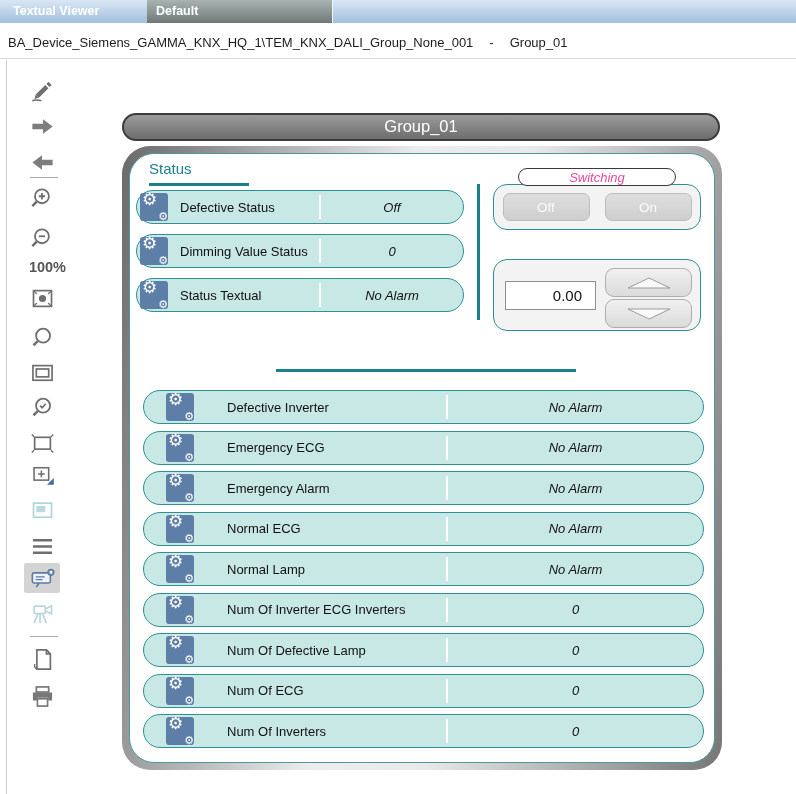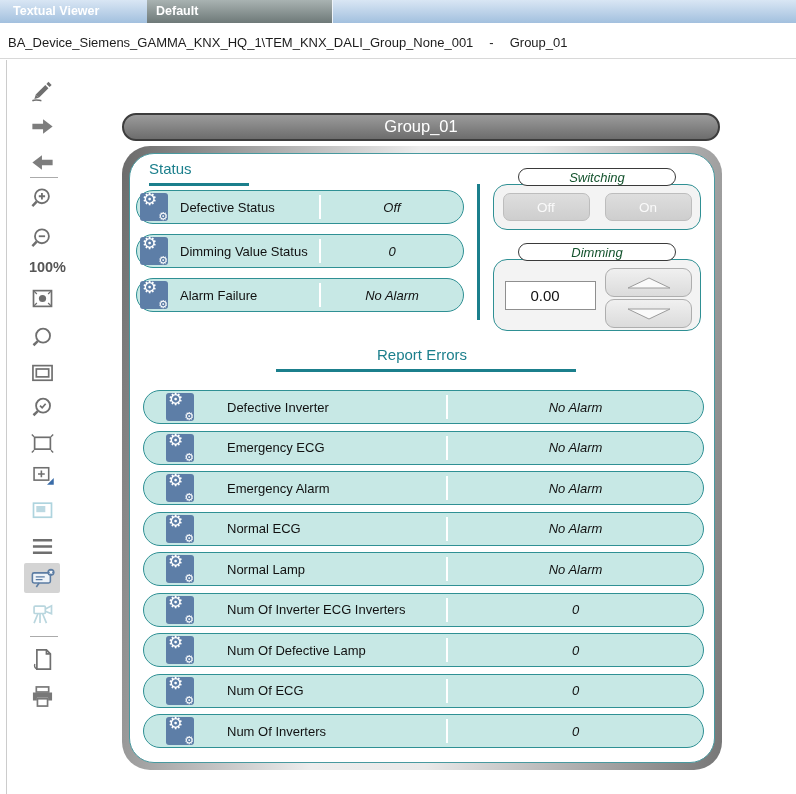--- a/index.html
+++ b/index.html
@@ -63,29 +63,29 @@
   .gear .g2{position:absolute;right:0px;bottom:-1px;font-size:11px;line-height:11px;}
 
   .v-sep{position:absolute;left:347px;top:30px;width:3px;height:136px;background:#1b7f8c;}
 
   .grp-box{position:absolute;left:363px;width:208px;background:#f3f3f3;
            border:1.5px solid #2f9094;border-radius:14px;box-sizing:border-box;}
   .sw-box{top:30px;height:46px;display:flex;align-items:center;justify-content:center;gap:15px;}
   .grp-pill{position:absolute;left:388px;width:158px;height:18px;background:#fff;
             border:1.5px solid #3a3a3a;border-radius:11px;box-sizing:border-box;z-index:2;
             display:flex;align-items:center;justify-content:center;
-            font-style:italic;font-size:13px;color:#14532d;}
+            font-style:italic;font-size:13px;color:#ec4899;}
   .sw-pill{top:14px;}
   .sw-btn{width:85px;height:26px;background:linear-gradient(#dedede,#cecece);
           border:1px solid #bdbdbd;border-radius:7px;color:#fafafa;font-size:13.5px;
           display:flex;align-items:center;justify-content:center;cursor:pointer;}
   .dim-pill{top:89px;}
   .dim-box{top:105px;height:72px;}
   .dim-input{position:absolute;left:11px;top:21px;width:91px;height:29px;
-             border:1px solid #8f8f8f;background:#fff;font-size:15px;text-align:center;
+             border:1px solid #8f8f8f;background:#fff;font-size:15px;text-align:right;
              padding-right:13px;box-sizing:border-box;font-family:inherit;color:#111;}
   .spin{position:absolute;left:111px;width:87px;height:29px;
         background:linear-gradient(#f0f0f0,#dbdbdb);border:1px solid #aeaeae;
         border-radius:9px;box-sizing:border-box;display:flex;align-items:center;
         justify-content:center;cursor:pointer;}
   .spin-up{top:8px;}
   .spin-down{top:39px;}
 
   .report-heading{position:absolute;top:192px;left:0;width:100%;text-align:center;
                   font-size:15px;color:#1b7f8c;}
@@ -262,51 +262,49 @@
           </div>
           <div class="row-sep"></div>
           <div class="row-val">0</div>
         </div>
         <div class="pill-row srow">
           <div class="srow-left">
             <div class="gear">
                 <span class="g1">⚙</span>
                 <span class="g2">⚙</span>
               </div>
-            <div class="srow-label">Alarm Failure</div>
+            <div class="srow-label">Status Textual</div>
           </div>
           <div class="row-sep"></div>
           <div class="row-val">No Alarm</div>
         </div>
       </div>
 
       <div class="v-sep"></div>
 
       <div class="grp-pill sw-pill">Switching</div>
       <div class="grp-box sw-box">
         <div class="sw-btn">Off</div>
         <div class="sw-btn">On</div>
       </div>
 
-      <div class="grp-pill dim-pill">Dimming</div>
       <div class="grp-box dim-box">
         <input class="dim-input" value="0.00" style="">
         <div class="spin spin-up">
           <svg width="52" height="16" viewBox="0 0 52 16">
               <polygon points="5,13 47,13 26,3" fill="#fafafa" stroke="#9c9c9c" stroke-width="1"></polygon>
             </svg>
         </div>
         <div class="spin spin-down">
           <svg width="52" height="16" viewBox="0 0 52 16">
               <polygon points="5,3 47,3 26,13" fill="#fafafa" stroke="#9c9c9c" stroke-width="1"></polygon>
             </svg>
         </div>
       </div>
 
-      <div class="report-heading">Report Errors</div>
       <div class="report-underline"></div>
 
       <div class="report-block">
         <div class="pill-row rrow">
           <div class="rrow-left">
             <div class="gear">
                 <span class="g1">⚙</span>
                 <span class="g2">⚙</span>
               </div>
             <div class="rrow-label">Defective Inverter</div>

